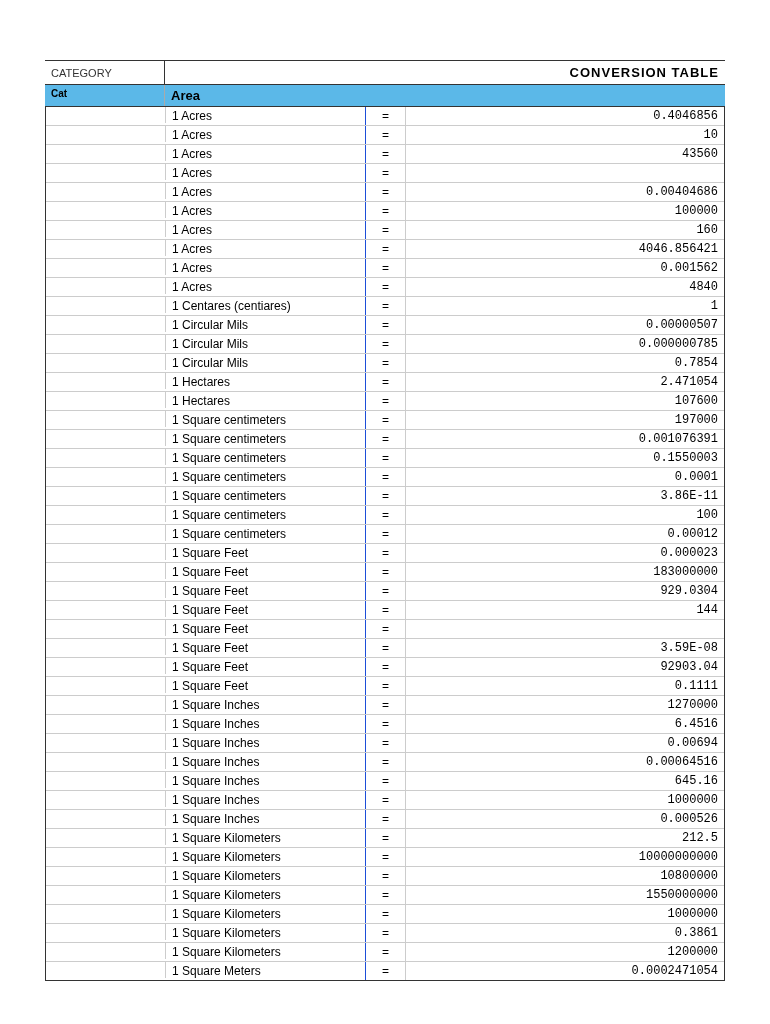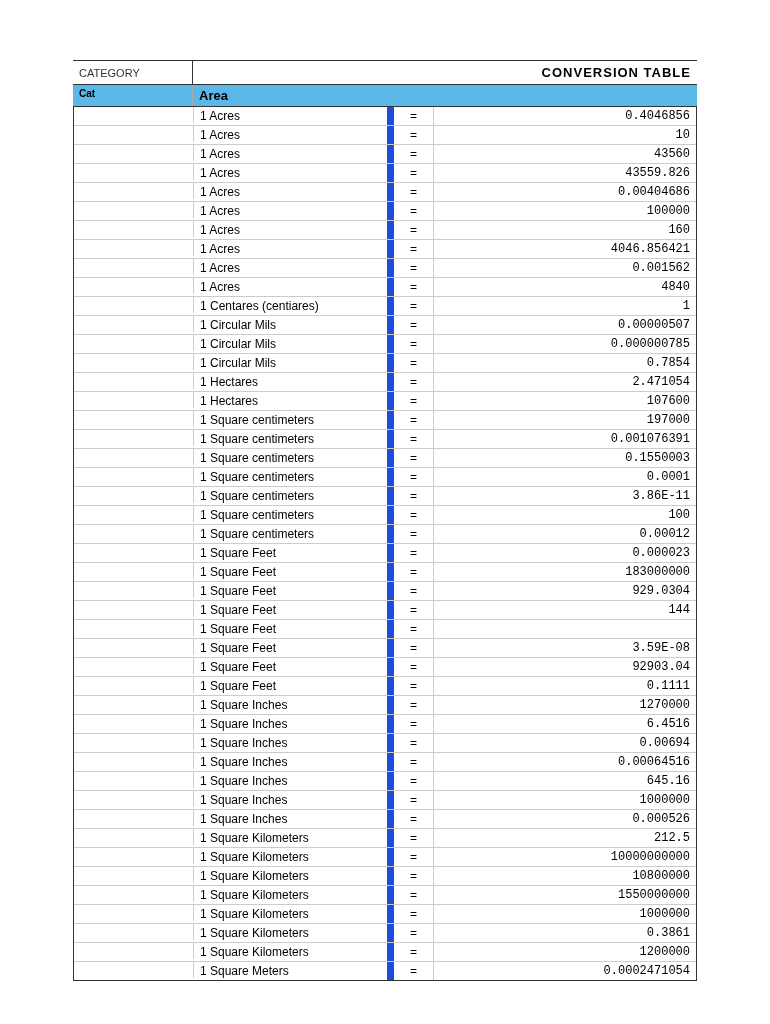--- a/index.html
+++ b/index.html
@@ -5,21 +5,21 @@
     * { margin: 0; padding: 0; box-sizing: border-box; }
     body {
       background: #ffffff;
       font-family: Arial, sans-serif;
       font-size: 12px;
       display: flex;
       justify-content: center;
       padding: 60px 20px;
     }
     .outer-container {
-      width: 624px;
+      width: 680px;
     }
     .title-row {
       display: flex;
       border-top: 1.5px solid #333;
       border-bottom: 1px solid #333;
     }
     .title-category-cell {
       width: 120px;
       min-width: 120px;
       padding: 4px 6px;
@@ -72,21 +72,21 @@
       width: 120px;
       min-width: 120px;
       padding: 2px 6px;
       border-right: 1px solid #ccc;
       height: 16px;
     }
     .cell-from {
       width: 200px;
       min-width: 200px;
       padding: 2px 6px;
-      border-right: 7px solid #1d4ed8;
+      border-right: 1px solid #1d4ed8;
     }
     .cell-eq {
       width: 40px;
       min-width: 40px;
       padding: 2px 4px;
       text-align: center;
       border-right: 1px solid #ccc;
     }
     .cell-val {
       flex: 1;
@@ -126,21 +126,20 @@
       <div class="data-row">
         <div class="cell-cat"></div>
         <div class="cell-from">1 Acres</div>
         <div class="cell-eq">=</div>
         <div class="cell-val">43560</div>
       </div>
       <div class="data-row">
         <div class="cell-cat"></div>
         <div class="cell-from">1 Acres</div>
         <div class="cell-eq">=</div>
-        <div class="cell-val">43559.826</div>
       </div>
       <div class="data-row">
         <div class="cell-cat"></div>
         <div class="cell-from">1 Acres</div>
         <div class="cell-eq">=</div>
         <div class="cell-val">0.00404686</div>
       </div>
       <div class="data-row">
         <div class="cell-cat"></div>
         <div class="cell-from">1 Acres</div>

